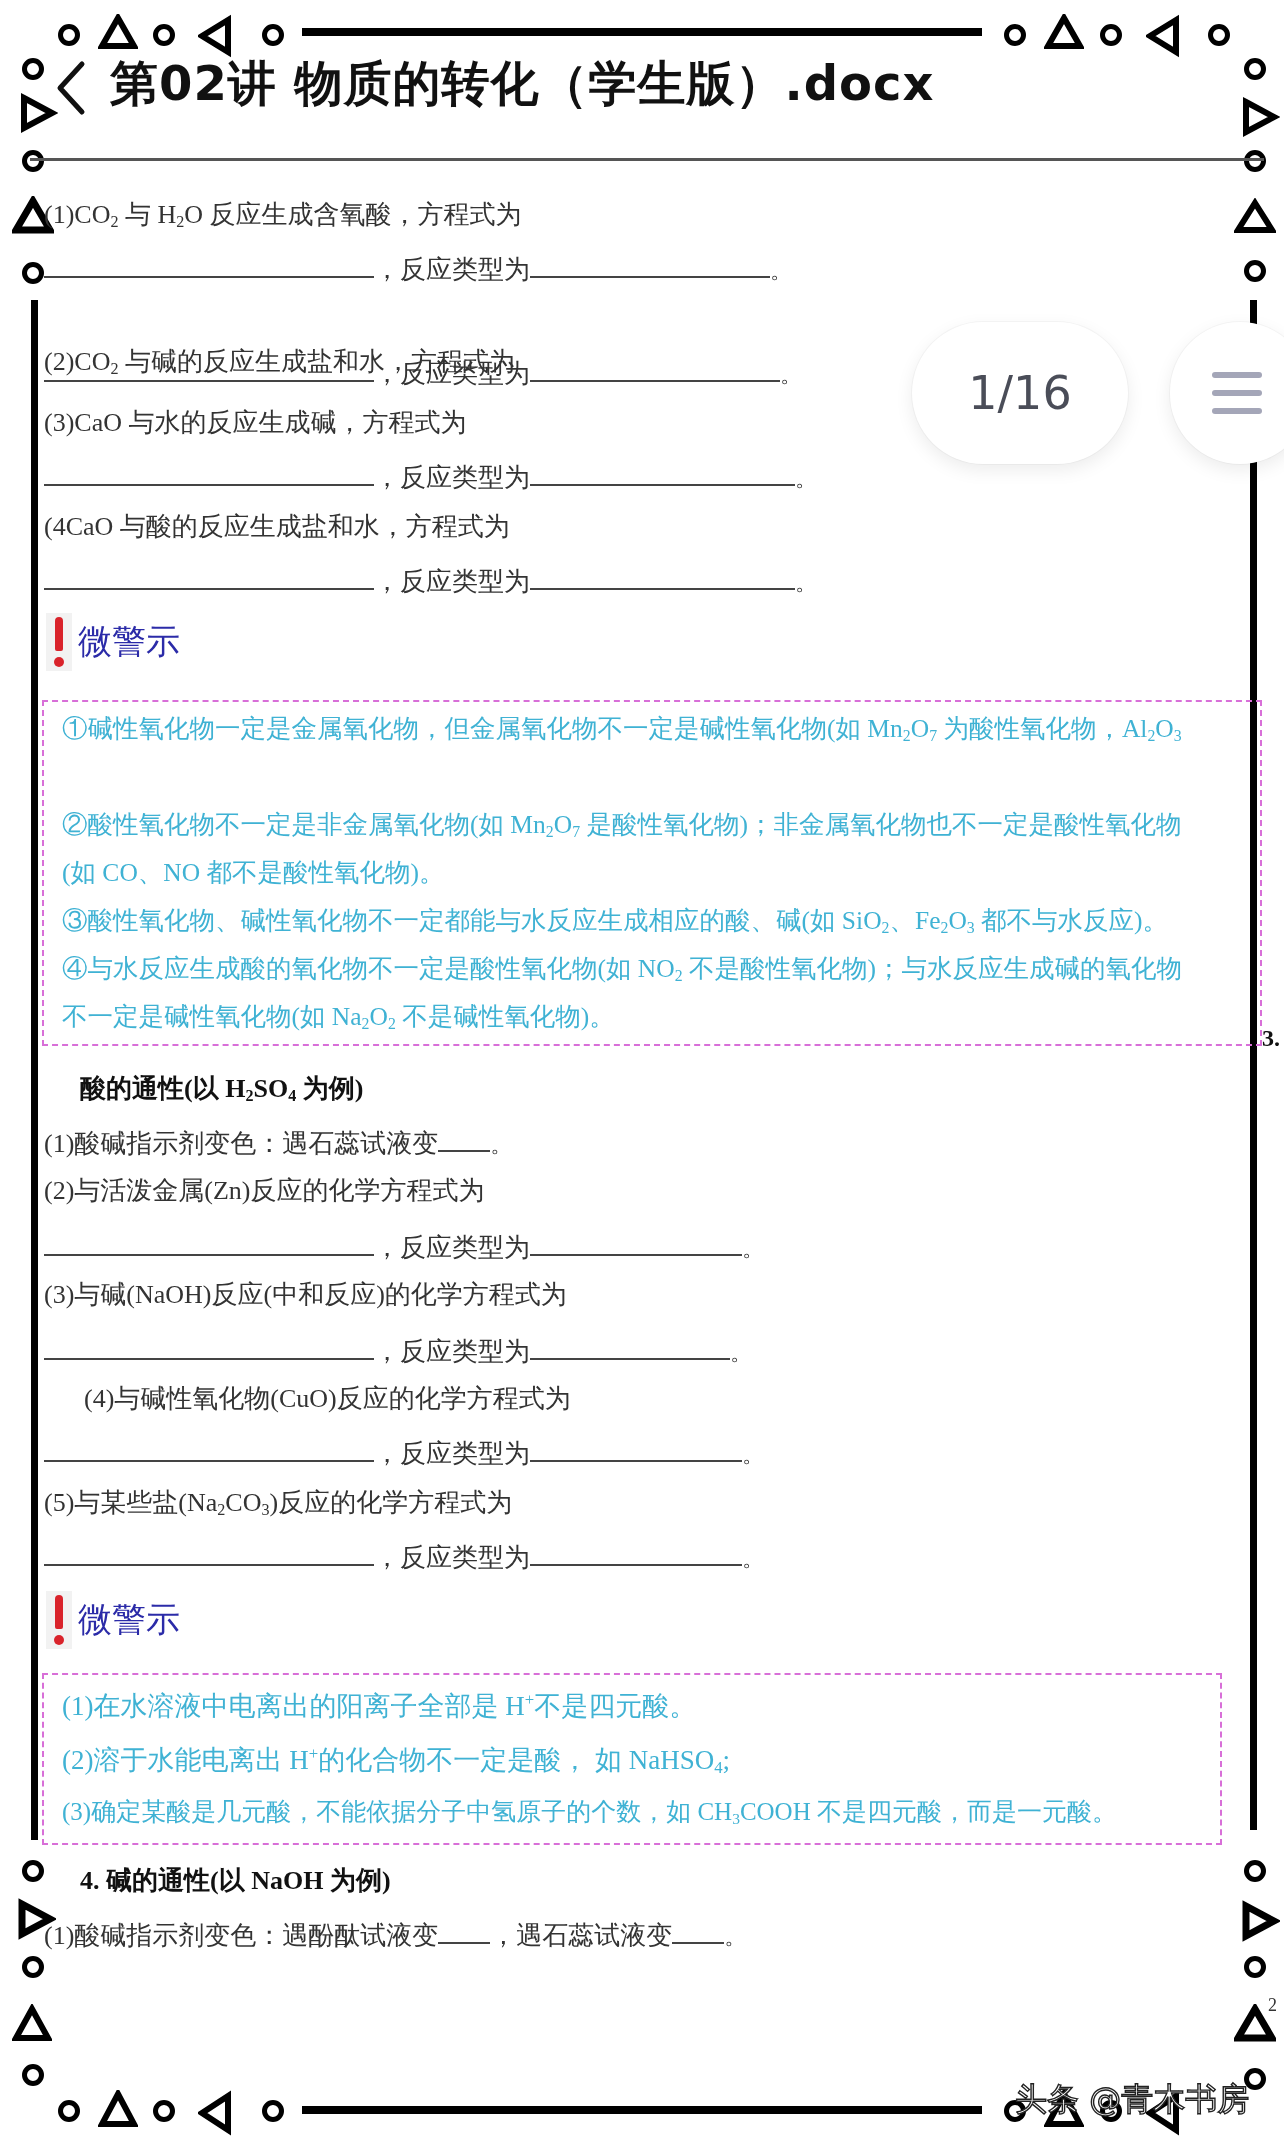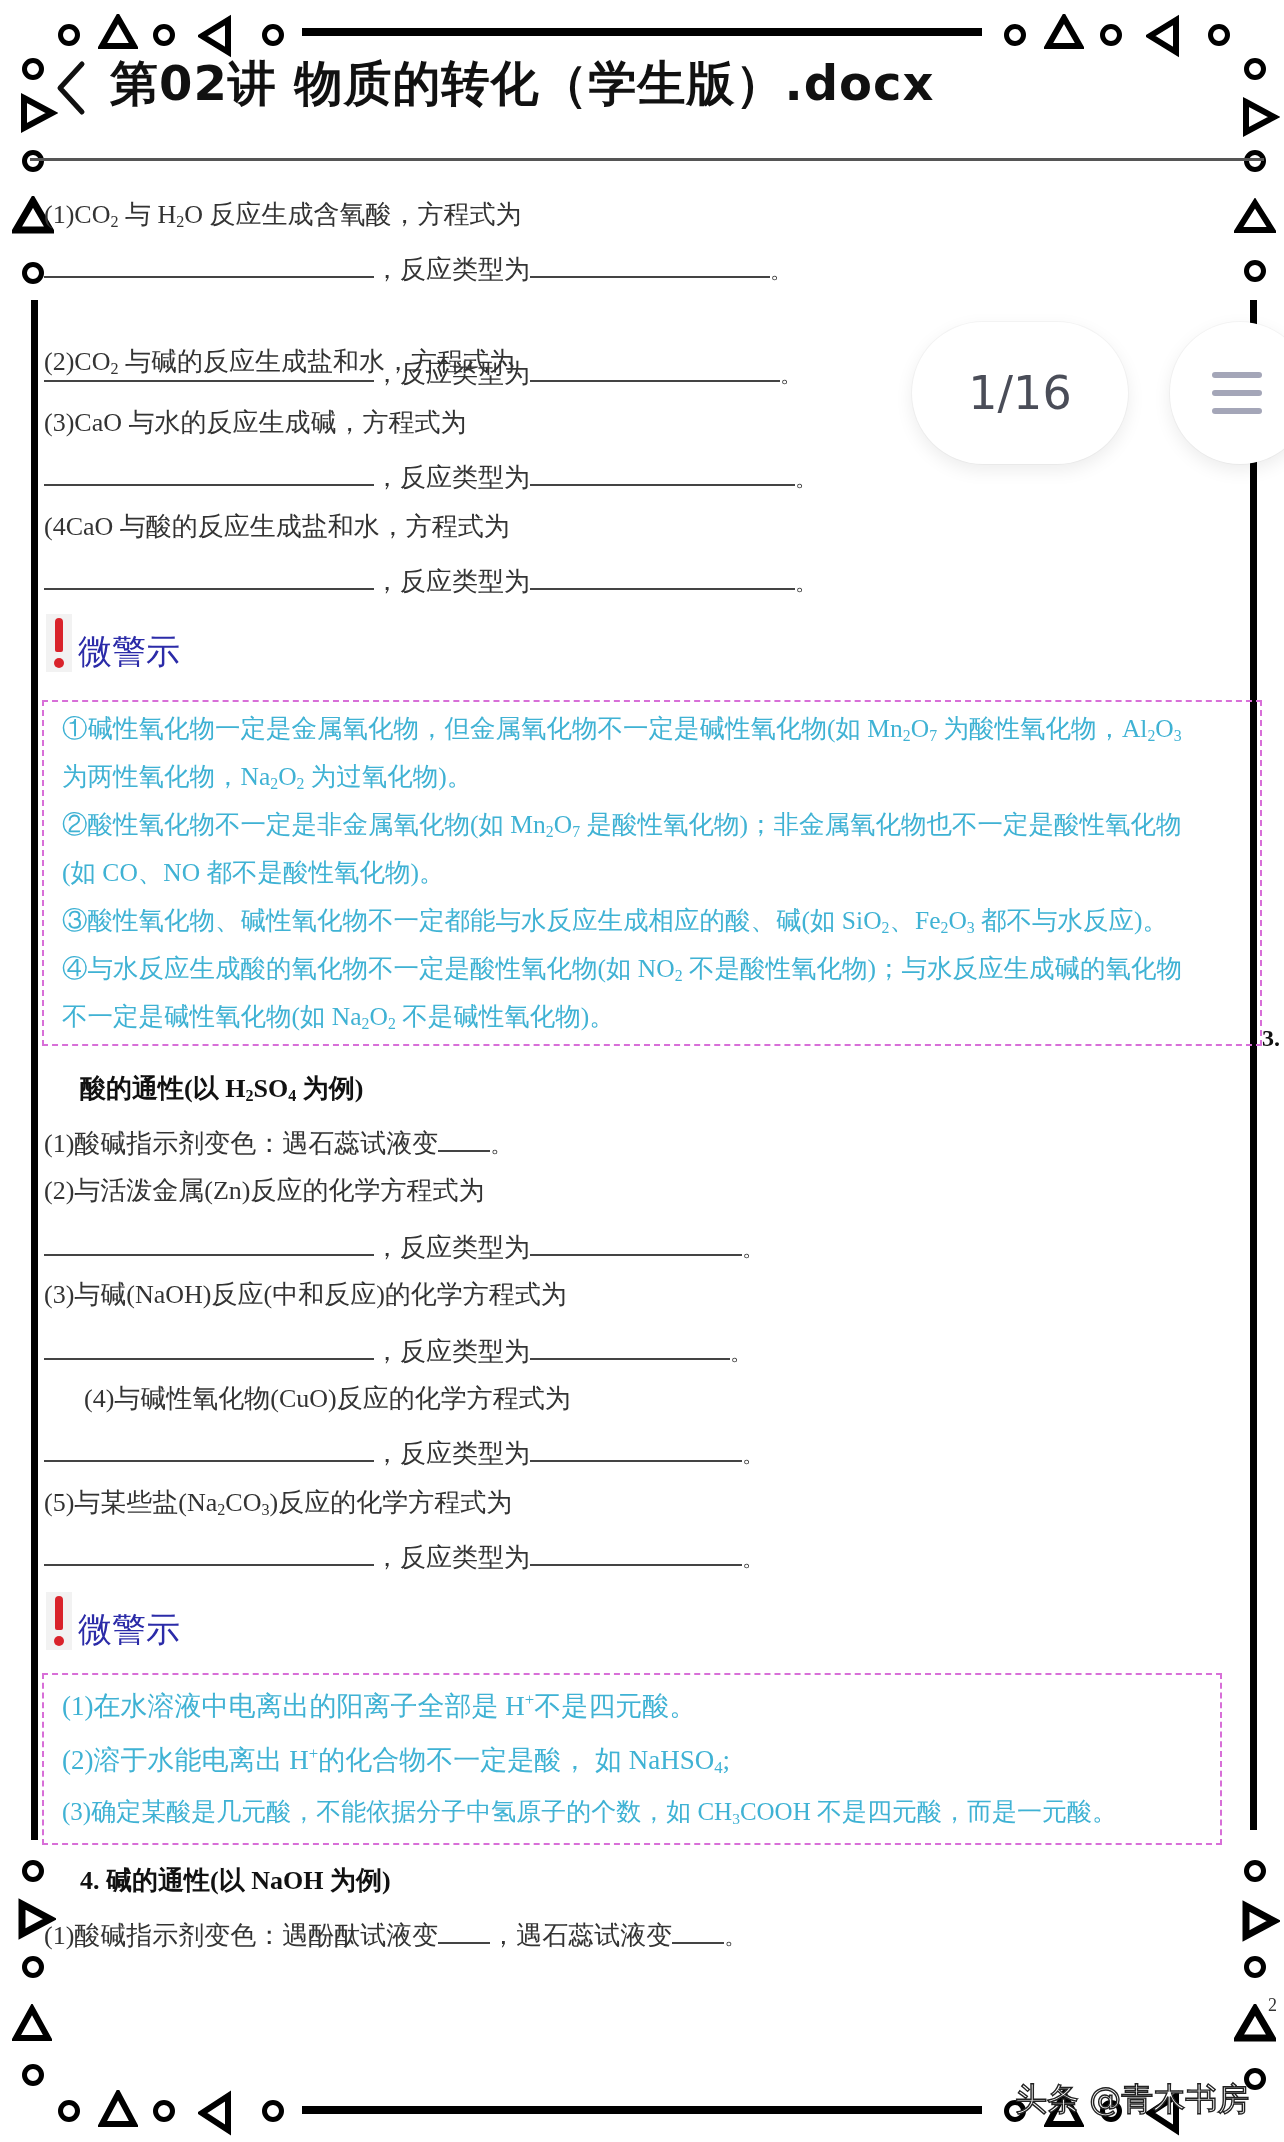--- a/index.html
+++ b/index.html
@@ -16,21 +16,21 @@
            font-size:48px; font-weight:bold; color:#111; letter-spacing:1px; white-space:nowrap; }
   .back { position:absolute; left:52px; top:58px; width:40px; height:60px; }
   .header-line { position:absolute; left:30px; right:20px; top:158px; height:3px; background:#555; }
   
   .line { position:absolute; left:44px; font-size:26px; white-space:nowrap; color:#333; line-height:30px; }
   .blank { display:inline-block; border-bottom:2px solid #444; height:24px; vertical-align:baseline; }
   .period { font-size:22px; }
   sub { font-size:0.62em; vertical-align:-0.25em; line-height:0; }
   sup { font-size:0.62em; vertical-align:0.6em; line-height:0; }
   .bold { font-weight:bold; color:#111;padding-left:36px; }
-  .warn { position:absolute; left:46px; height:60px; display:flex; align-items:flex-end; }
+  .warn { position:absolute; left:46px; height:60px; display:flex; align-items:center; }
   .warn .bang { width:26px; height:58px; background:#f2f2f2; position:relative; margin-right:6px; }
   .warn .bang::before { content:""; position:absolute; left:9px; top:4px; width:8px; height:34px; background:#d9232b; border-radius:4px 4px 2px 2px; }
   .warn .bang::after { content:""; position:absolute; left:8px; top:44px; width:10px; height:10px; background:#d9232b; border-radius:50%; }
   .warn .label { font-size:34px; color:#2b2ba8; line-height:40px; }
   .tipbox { position:absolute; border:2px dashed #d86fd8; box-sizing:border-box; }
   .tip { position:absolute; left:18px; font-size:25.5px; color:#3fb2d4; white-space:nowrap; line-height:30px; }
   
   .pager { position:absolute; left:912px; top:322px; width:216px; height:142px; border-radius:71px; background:#fff;
            box-shadow:0 6px 18px rgba(0,0,0,0.08), 0 0 0 1px rgba(0,0,0,0.03);
            display:flex; align-items:center; justify-content:center;
@@ -166,21 +166,20 @@
 <div class="line" style="top:564px;">
   <span class="blank" style="width:330px;"></span><span>，反应类型为</span><span class="blank" style="width:265px;"></span><span class="period">。</span>
 </div>
 
 <div class="warn" style="top:612px;">
   <span class="bang"></span>
   <span class="label">微警示</span>
 </div>
 <div class="tipbox" style="left:42px;top:700px;width:1220px;height:346px;">
   <div class="tip" style="top:12px;"><span>①碱性氧化物一定是金属氧化物，但金属氧化物不一定是碱性氧化物(如 Mn</span><sub>2</sub><span>O</span><sub>7</sub><span> 为酸性氧化物，Al</span><sub>2</sub><span>O</span><sub>3</sub></div>
-  <div class="tip" style="top:60px;"><span>为两性氧化物，Na</span><sub>2</sub><span>O</span><sub>2</sub><span> 为过氧化物)。</span></div>
   <div class="tip" style="top:108px;"><span>②酸性氧化物不一定是非金属氧化物(如 Mn</span><sub>2</sub><span>O</span><sub>7</sub><span> 是酸性氧化物)；非金属氧化物也不一定是酸性氧化物</span></div>
   <div class="tip" style="top:156px;"><span>(如 CO、NO 都不是酸性氧化物)。</span></div>
   <div class="tip" style="top:204px;"><span>③酸性氧化物、碱性氧化物不一定都能与水反应生成相应的酸、碱(如 SiO</span><sub>2</sub><span>、Fe</span><sub>2</sub><span>O</span><sub>3</sub><span> 都不与水反应)。</span></div>
   <div class="tip" style="top:252px;"><span>④与水反应生成酸的氧化物不一定是酸性氧化物(如 NO</span><sub>2</sub><span> 不是酸性氧化物)；与水反应生成碱的氧化物</span></div>
   <div class="tip" style="top:300px;"><span>不一定是碱性氧化物(如 Na</span><sub>2</sub><span>O</span><sub>2</sub><span> 不是碱性氧化物)。</span></div>
 </div>
 <div class="sec3">3.</div>
 
 <div class="line bold" style="top:1074px;">
   <span>酸的通性(以 H</span><sub>2</sub><span>SO</span><sub>4</sub><span> 为例)</span>

